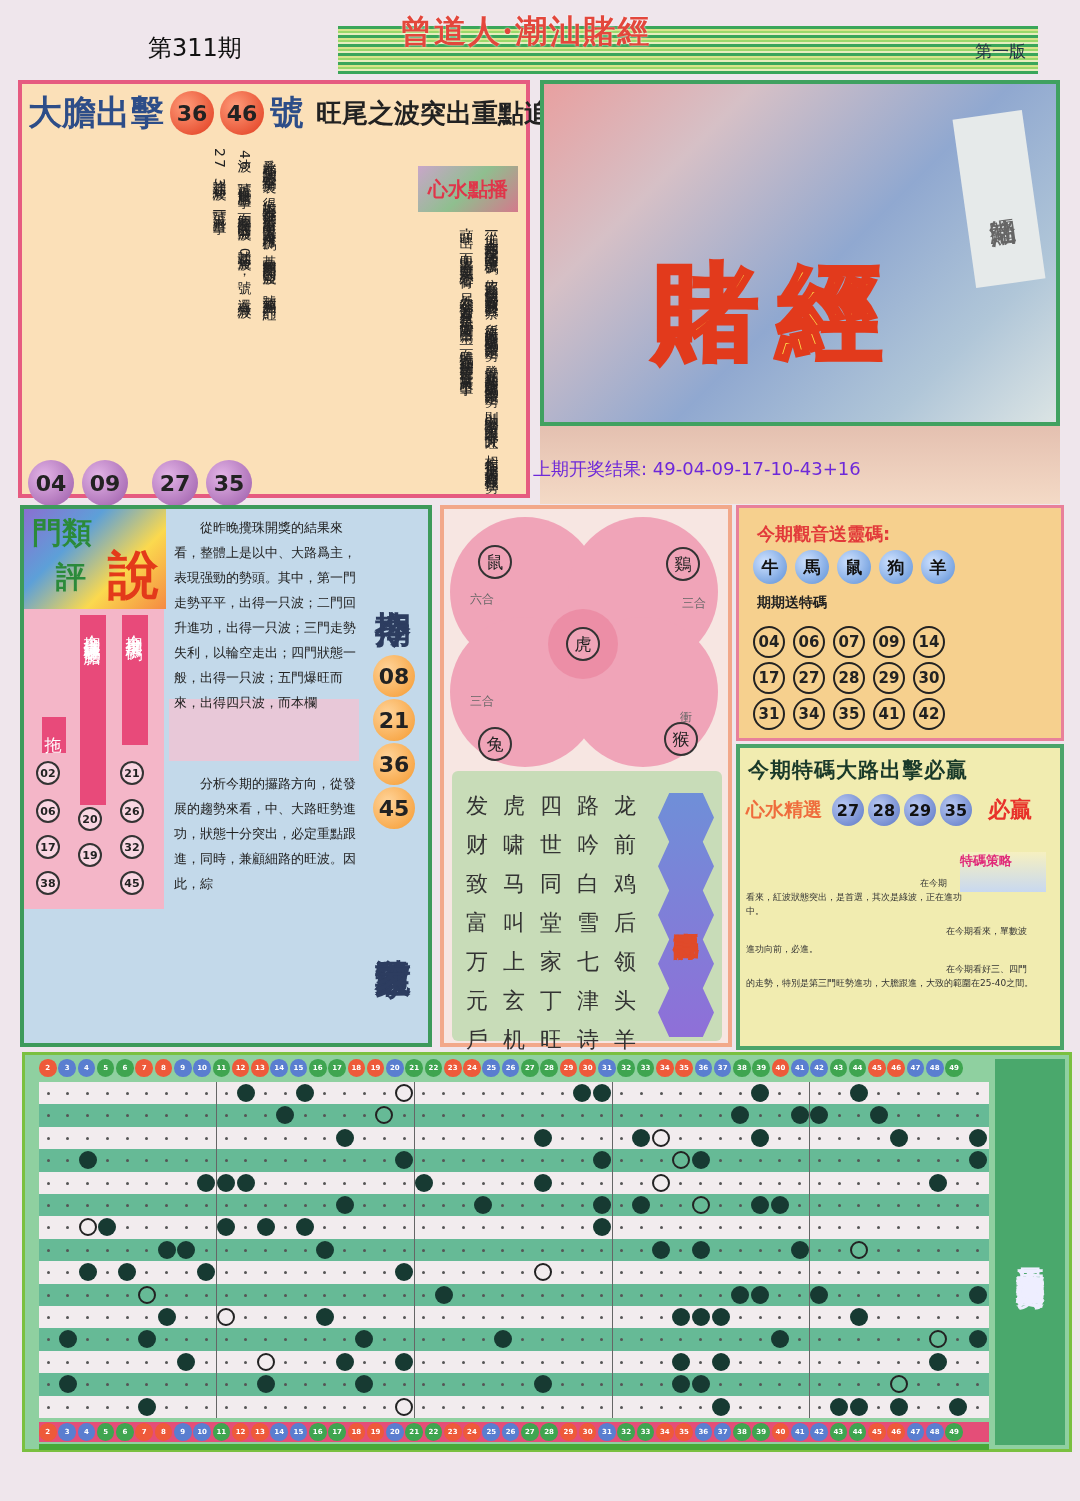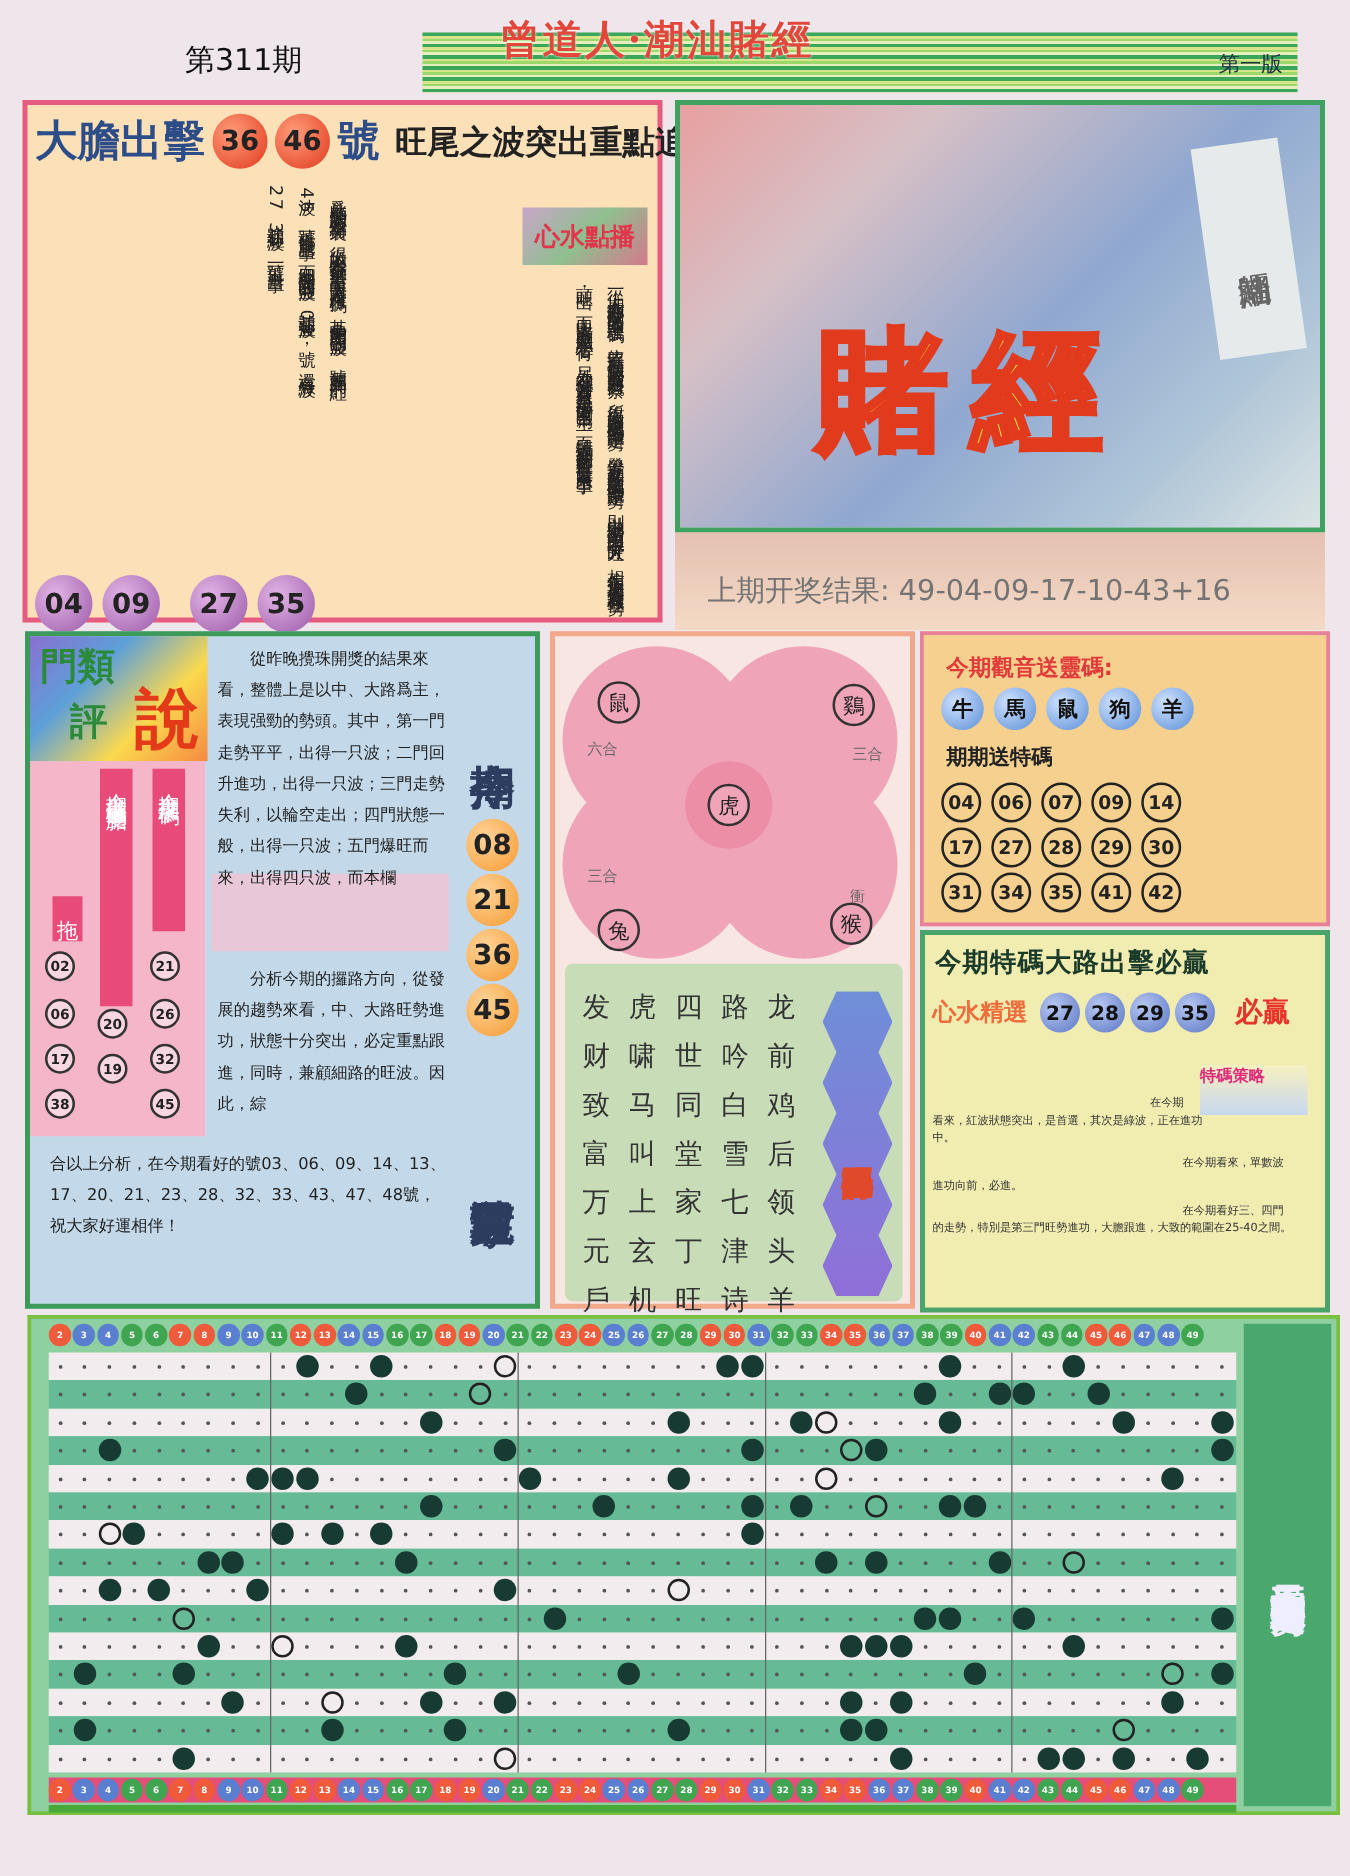--- a/index.html
+++ b/index.html
@@ -25,21 +25,21 @@
 .sum-val{top:54px;height:72px;width:94px;background:#ea5e87;color:#2a1010;font-size:44px;font-weight:bold;display:flex;align-items:center;justify-content:center}
 #summary-divider{left:104px;top:12px;width:4px;height:114px;background:#fff}
 #purple-balls{left:6px;top:376px;display:flex;gap:8px}
 .pball{width:46px;height:46px;border-radius:50%;background:radial-gradient(circle at 35% 35%,#e3b4e6,#9a5aa8);font-weight:bold;font-size:22px;display:flex;align-items:center;justify-content:center;color:#222}
 
 #hero{left:540px;top:80px;width:520px;height:346px;border:4px solid #40a160;background:linear-gradient(135deg,#e8a0a0 0%,#d6c0c6 25%,#90a8d0 55%,#b0c6d8 80%,#dbe4e4 100%);overflow:hidden}
 #hero-t1{left:30px;top:38px;font-size:90px;font-weight:bold;color:#f2ec3c;-webkit-text-stroke:3px #4a9f3e;letter-spacing:16px;font-family:"DejaVu Sans",sans-serif}
 #hero-t2{left:110px;top:160px;font-size:104px;font-weight:bold;color:#ffe24a;-webkit-text-stroke:4px #e23a1c;letter-spacing:20px}
 #hero-book{left:420px;top:30px;width:70px;height:170px;background:#e6eaea;writing-mode:vertical-rl;font-size:26px;color:#666;display:flex;align-items:center;justify-content:center;transform:rotate(-8deg)}
 #result-strip{left:540px;top:426px;width:520px;height:78px;background:linear-gradient(#e4c0b0,#f4dac6)}
-#result-text{left:566px;top:457px;font-size:23px;color:#737373;white-space:nowrap}
+#result-text{left:533px;top:457px;font-size:18px;color:#6d28d9;white-space:nowrap}
 
 #door-box{left:20px;top:505px;width:412px;height:542px;border:4px solid #3d9a5a;background:#c3d9ea}
 #door-title{left:0;top:0;width:142px;height:100px;background:linear-gradient(135deg,#8a6fd1,#5da0d8,#fbd94e,#f58a42);}
 #door-t1{left:8px;top:4px;font-size:30px;font-weight:bold;color:#2b8a3a;font-family:"DejaVu Serif",serif}
 #door-t2{left:32px;top:48px;font-size:30px;font-weight:bold;color:#2b8a3a;font-family:"DejaVu Serif",serif}
 #door-t3{left:84px;top:32px;font-size:52px;font-weight:bold;color:#e33a1a;font-family:"DejaVu Serif",serif}
 #door-pink{left:0;top:100px;width:140px;height:300px;background:#f4b6c8}
 .pinktag{background:#e84a7a;color:#fff;writing-mode:vertical-rl;font-size:17px;display:flex;align-items:center;justify-content:flex-start;padding:6px 0;letter-spacing:2px}
 .ring{width:24px;height:24px;border:2px solid #333;border-radius:50%;font-size:11px;display:flex;align-items:center;justify-content:center;font-weight:bold;background:#f9d6e2}
 #door-para1{left:150px;top:6px;width:182px;font-size:13px;line-height:25px;text-indent:2em;color:#222}
@@ -57,21 +57,21 @@
 .zlbl{position:absolute;font-size:12px;color:#666;font-family:"DejaVu Serif",serif}
 #center-disc{left:98px;top:92px;width:70px;height:70px;border-radius:50%;background:#ec8ea6}
 #poem{left:8px;top:262px;width:270px;height:270px;background:#c8dcb8;border-radius:6px}
 #poem-grid{left:14px;top:20px;display:grid;grid-template-columns:repeat(5,37px);grid-row-gap:9px;font-size:22px;color:#333;font-family:"DejaVu Serif",serif}
 #poem-title{left:206px;top:22px;width:56px;height:244px;background:linear-gradient(#6f8fd8,#8f6fd8);writing-mode:vertical-rl;font-size:24px;font-weight:bold;color:#f7d04a;-webkit-text-stroke:1px #e04a2a;display:flex;align-items:center;justify-content:center;clip-path:polygon(20% 0,80% 0,100% 10%,80% 20%,100% 30%,80% 40%,100% 50%,80% 60%,100% 70%,80% 80%,100% 90%,80% 100%,20% 100%,0 90%,20% 80%,0 70%,20% 60%,0 50%,20% 40%,0 30%,20% 20%,0 10%)}
 
 #gy-box{left:736px;top:505px;width:328px;height:236px;border:3px solid #e8809a;background:#f6d08e}
 #gy-title{left:18px;top:14px;font-size:18px;font-weight:bold;color:#e23a3a}
 #gy-zodiac{left:14px;top:42px;display:flex;gap:8px}
 .bball{width:34px;height:34px;border-radius:50%;background:radial-gradient(circle at 35% 35%,#cfe2ff,#5a8ed6);font-size:17px;font-weight:bold;display:flex;align-items:center;justify-content:center;color:#111}
-#gy-sub{left:18px;top:86px;font-size:17px;font-weight:bold;color:#222}
+#gy-sub{left:18px;top:86px;font-size:14px;font-weight:bold;color:#222}
 #gy-nums{left:14px;top:118px;display:grid;grid-template-columns:repeat(5,36px);gap:4px}
 .gring{width:32px;height:32px;border:2px solid #222;border-radius:50%;font-size:15px;font-weight:bold;display:flex;align-items:center;justify-content:center}
 #gy-img{left:218px;top:6px;width:104px;height:222px;background:linear-gradient(160deg,#c0904a,#e8cc8a,#f2ecdc,#c8a86a)}
 #gy-star{left:0;top:62px;width:92px;height:92px;background:#3a4a3a;clip-path:polygon(50% 0,57% 20%,75% 5%,70% 27%,93% 25%,78% 42%,100% 50%,78% 58%,93% 75%,70% 73%,75% 95%,57% 80%,50% 100%,43% 80%,25% 95%,30% 73%,7% 75%,22% 58%,0 50%,22% 42%,7% 25%,30% 27%,25% 5%,43% 20%);color:#9cc;font-size:10px;display:flex;align-items:center;justify-content:center;text-align:center}
 
 #sp-box{left:736px;top:744px;width:328px;height:306px;border:4px solid #4aa46a;background:#f1ecb0}
 #sp-title{left:8px;top:8px;font-size:21px;font-weight:bold;color:#1a3a2a;letter-spacing:1px;white-space:nowrap}
 #sp-row{left:6px;top:46px;display:flex;align-items:center;gap:4px}
 #sp-lbl{font-size:19px;font-weight:bold;color:#ef6c3c;margin-right:6px}
 .sball{width:32px;height:32px;border-radius:50%;background:radial-gradient(circle at 35% 35%,#b8c8f2,#5a76c4);font-size:16px;font-weight:bold;display:flex;align-items:center;justify-content:center;color:#111}
@@ -148,21 +148,20 @@
     <div class="abs ring" style="left:54px;top:198px">20</div>
     <div class="abs ring" style="left:54px;top:234px">19</div>
     <div class="abs ring" style="left:96px;top:152px">21</div>
     <div class="abs ring" style="left:96px;top:190px">26</div>
     <div class="abs ring" style="left:96px;top:226px">32</div>
     <div class="abs ring" style="left:96px;top:262px">45</div>
   </div>
   <div class="abs" id="door-blank"></div>
   <div class="abs" id="door-para1">從昨晚攪珠開獎的結果來看，整體上是以中、大路爲主，表現强勁的勢頭。其中，第一門走勢平平，出得一只波；二門回升進功，出得一只波；三門走勢失利，以輪空走出；四門狀態一般，出得一只波；五門爆旺而來，出得四只波，而本欄</div>
   <div class="abs" id="door-para2">分析今期的攞路方向，從發展的趨勢來看，中、大路旺勢進功，狀態十分突出，必定重點跟進，同時，兼顧細路的旺波。因此，綜</div>
-  <div class="abs" id="door-para3">合以上分析，在今期看好的號03、06、09、14、13、17、20、21、23、28、32、33、43、47、48號，祝大家好運相伴！</div>
   <div class="abs" id="door-right">
     <div class="big-vert" style="writing-mode:vertical-rl;margin:4px auto 0;height:140px">今期捧</div>
     <div class="oball">08</div>
     <div class="oball">21</div>
     <div class="oball">36</div>
     <div class="oball">45</div>
     <div class="big-vert" style="writing-mode:vertical-rl;margin:2px auto 0;height:200px">號通殺莊家</div>
   </div>
 </div>
 

